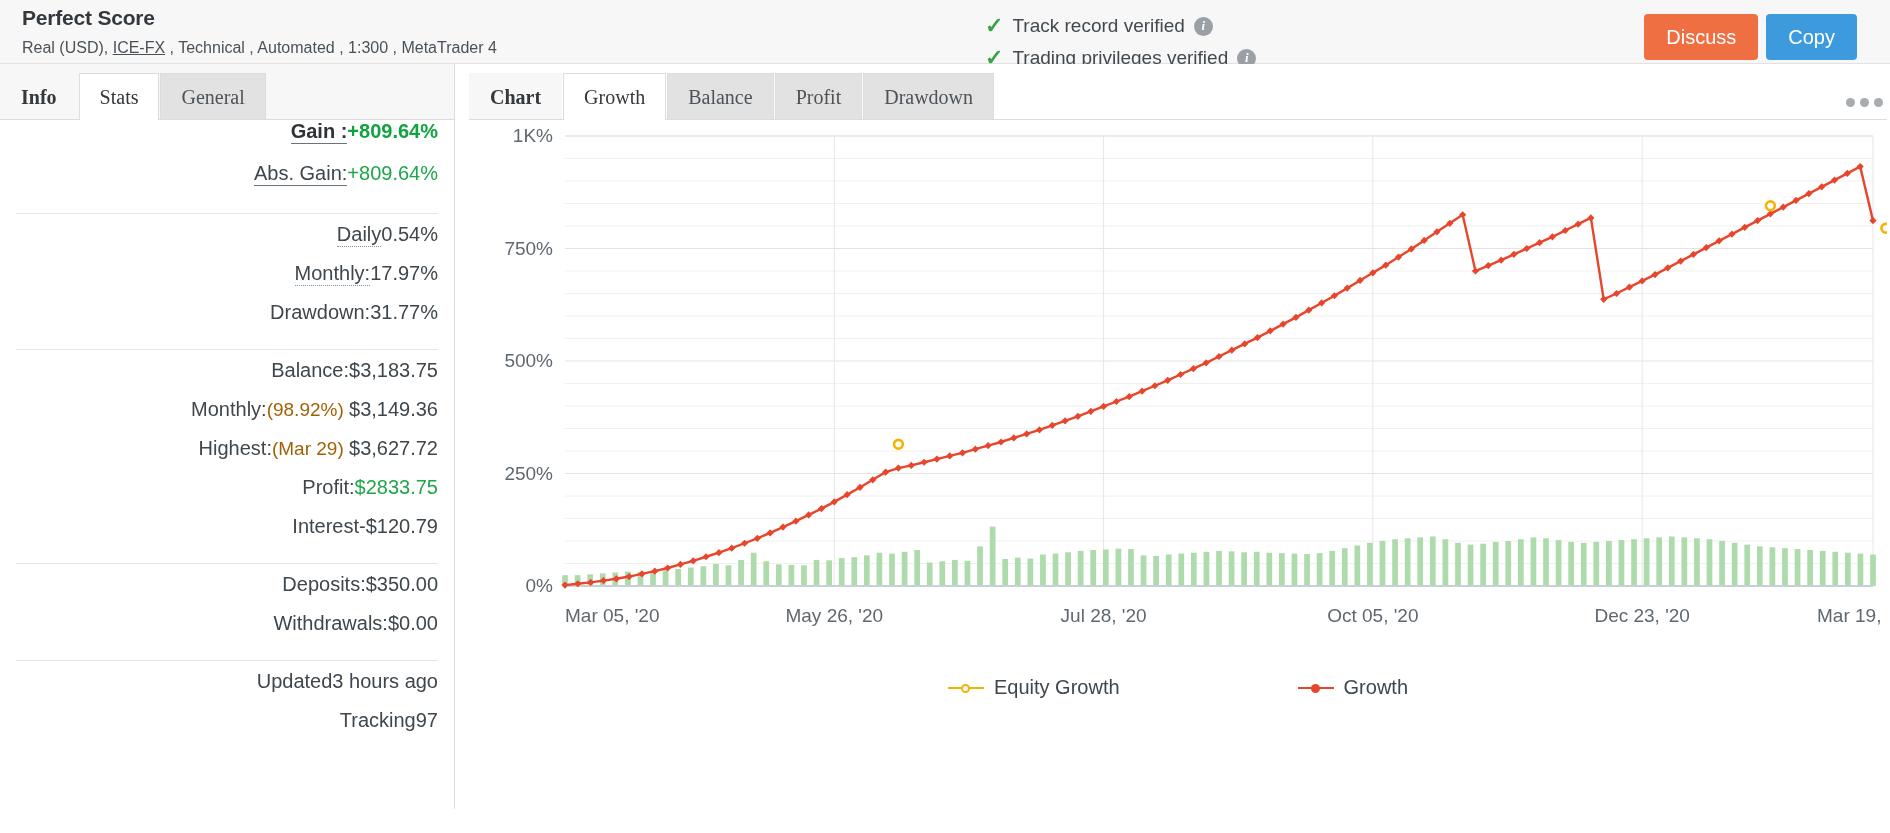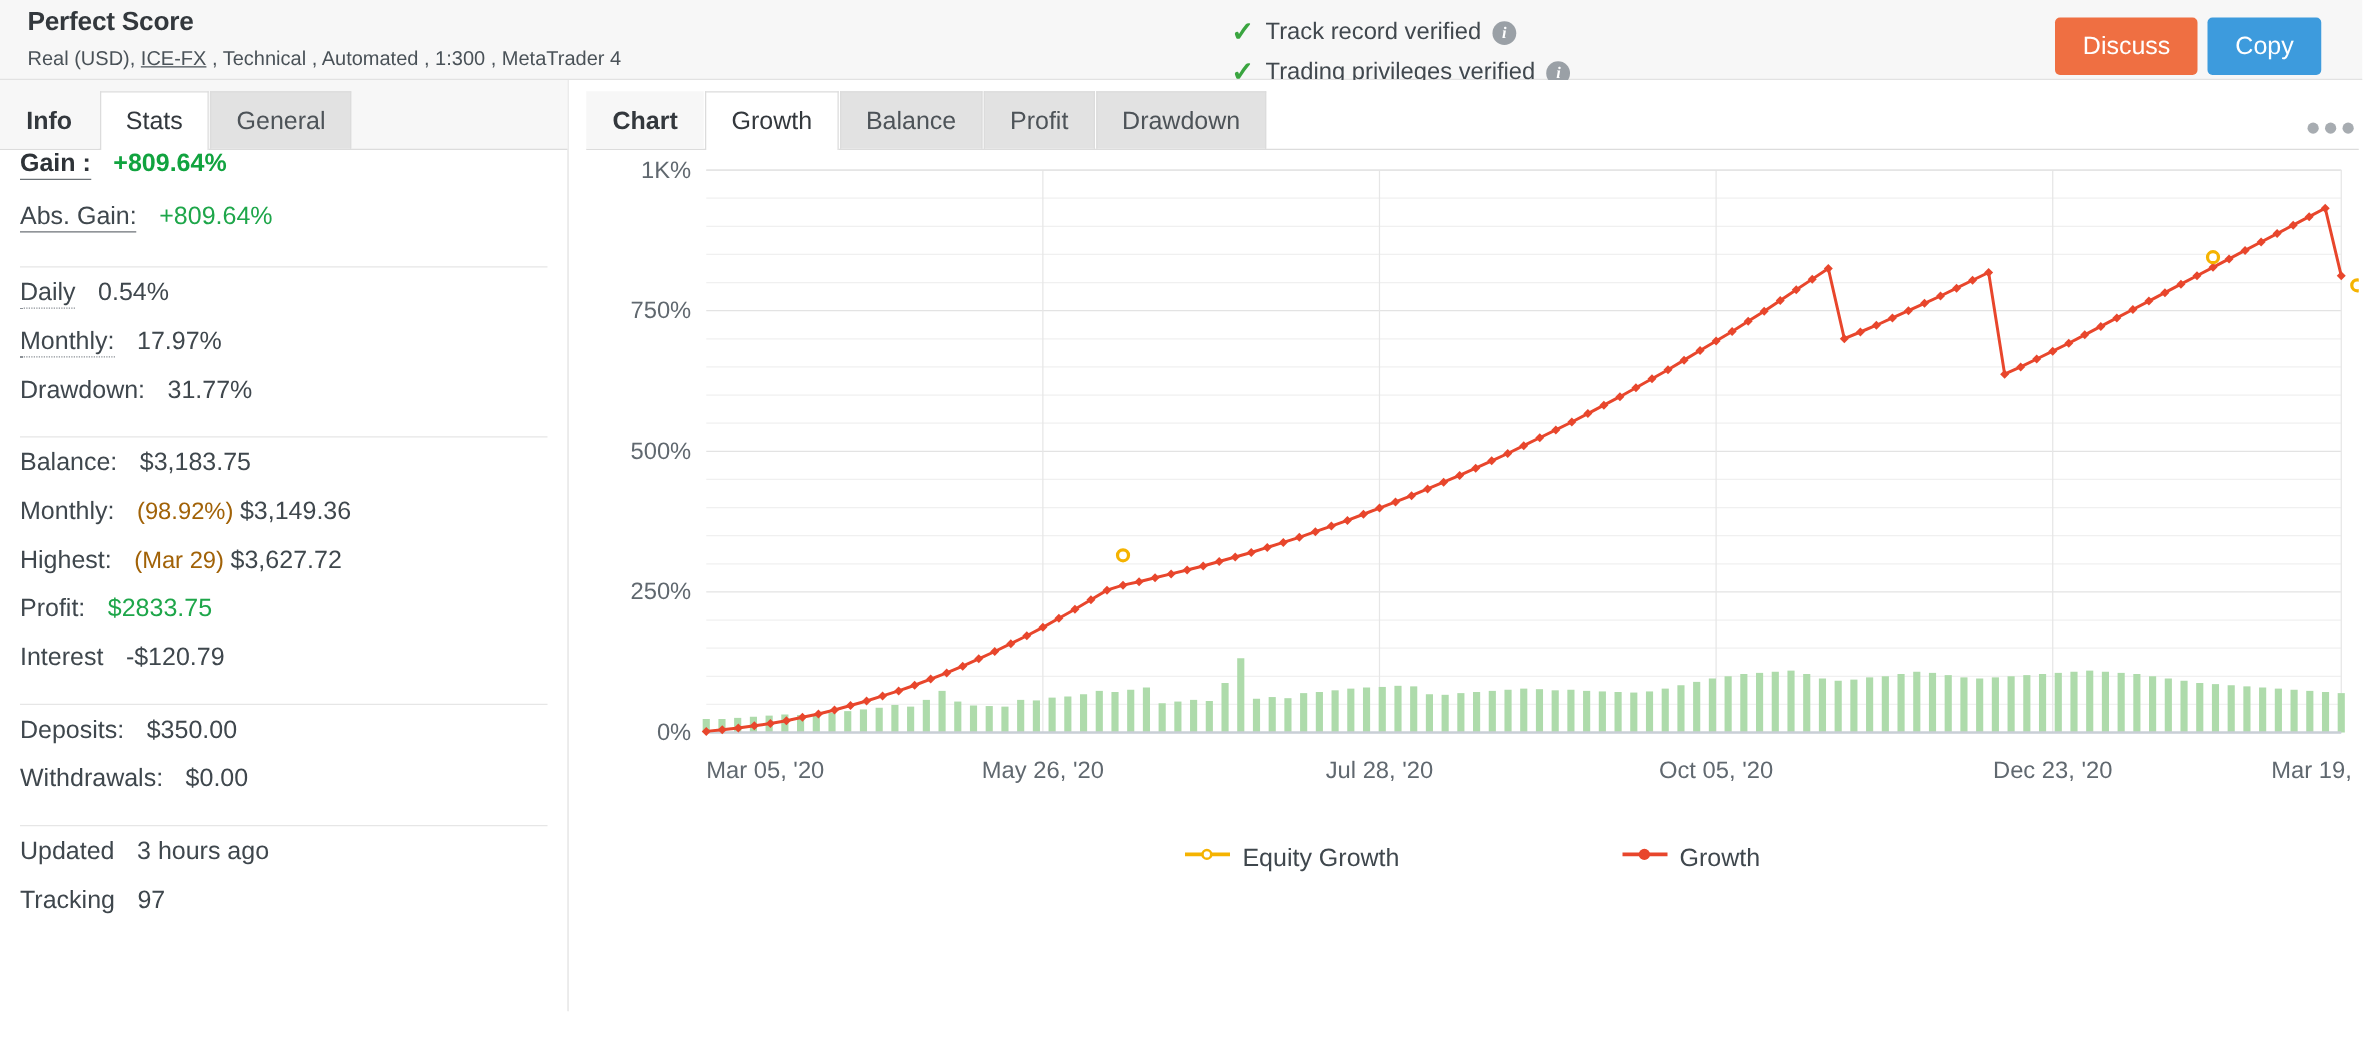--- a/index.html
+++ b/index.html
@@ -68,34 +68,34 @@
   }
   #sidebar-tabs {
     display: flex; height: 56px; align-items: flex-end;
     background: #f7f7f7; border-bottom: 1px solid #dcdcdc;
     padding-left: 0;
   }
   .tab {
     height: 46px; line-height: 46px; padding: 0 20px;
     font-size: 20px; color: #4d5358; cursor: pointer;
     background: #e2e2e2; border: 1px solid #dcdcdc;
-    border-bottom: none; margin-right: 1px;
+    border-bottom: none; margin-right: 1px; font-family: Liberation Serif, serif;
   }
   .tab.plain { background: #f7f7f7; border-color: transparent; }
   .tab.plain.first { font-weight: bold; color: #33383d; }
   .tab.active {
     background: #fff; color: #33383d;
     border-color: #dcdcdc; position: relative; z-index: 2;
     margin-bottom: -1px; height: 47px; line-height: 46px;
   }
 
   #stats-list { padding: 0 16px; }
   .stat-row {
-    display: flex; align-items: baseline; justify-content: flex-start;
-    height: 39px; font-size: 20px; gap: 18px;
+    display: flex; align-items: baseline; justify-content: flex-end;
+    height: 39px; font-size: 20px;
   }
   .stat-row.tall { height: 42px; }
   .stat-label { color: #3f474d; white-space: nowrap; }
   .stat-label.dotted {
     border-bottom: 1px dotted #8b9096; cursor: help; line-height: 1.15;
   }
   .stat-label.solid {
     border-bottom: 1px solid #6d7378; cursor: help; line-height: 1.15;
   }
   .stat-label.bold { font-weight: bold; color: #2e3338; }
@@ -123,21 +123,21 @@
   #chart-area { position: relative; height: 600px; }
   #plot-svg { display: block; }
   .ylabel, .xlabel {
     font-family: "Liberation Sans", sans-serif;
     font-size: 19px; fill: #60686f;
   }
   #legend {
     position: absolute; left: 0; right: 0; top: 556px;
     display: flex; justify-content: center; gap: 178px;
   }
-  .legend-item { display: flex; gap: 10px; font-size: 20px; color: #3f474d; cursor: pointer; }
+  .legend-item { display: flex; align-items: center; gap: 10px; font-size: 20px; color: #3f474d; cursor: pointer; }
   .legend-swatch { width: 36px; height: 14px; position: relative; flex: none; }
   .legend-swatch .bar { position: absolute; top: 6px; left: 0; width: 36px; height: 2.5px; }
   .legend-swatch .dot {
     position: absolute; top: 3px; left: 13px;
     width: 9px; height: 9px; border-radius: 50%;
   }
 </style>
 </head>
 <body>
 

